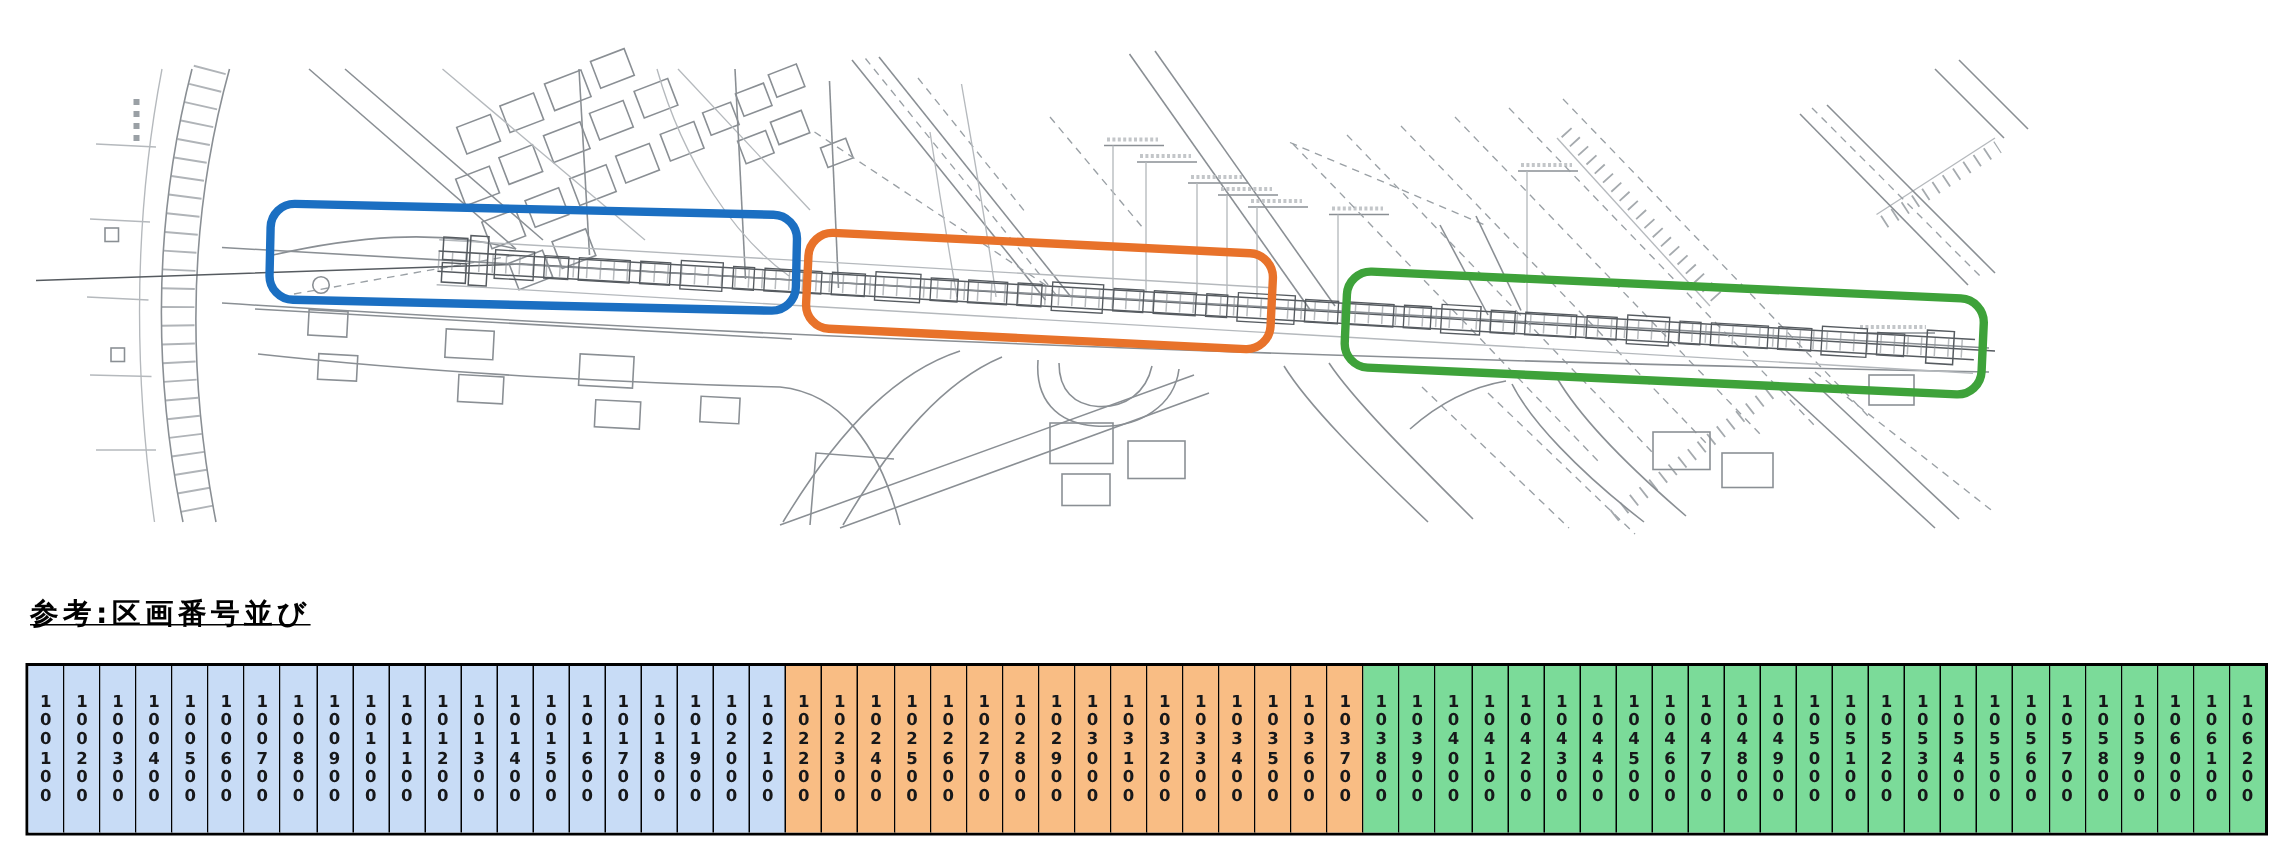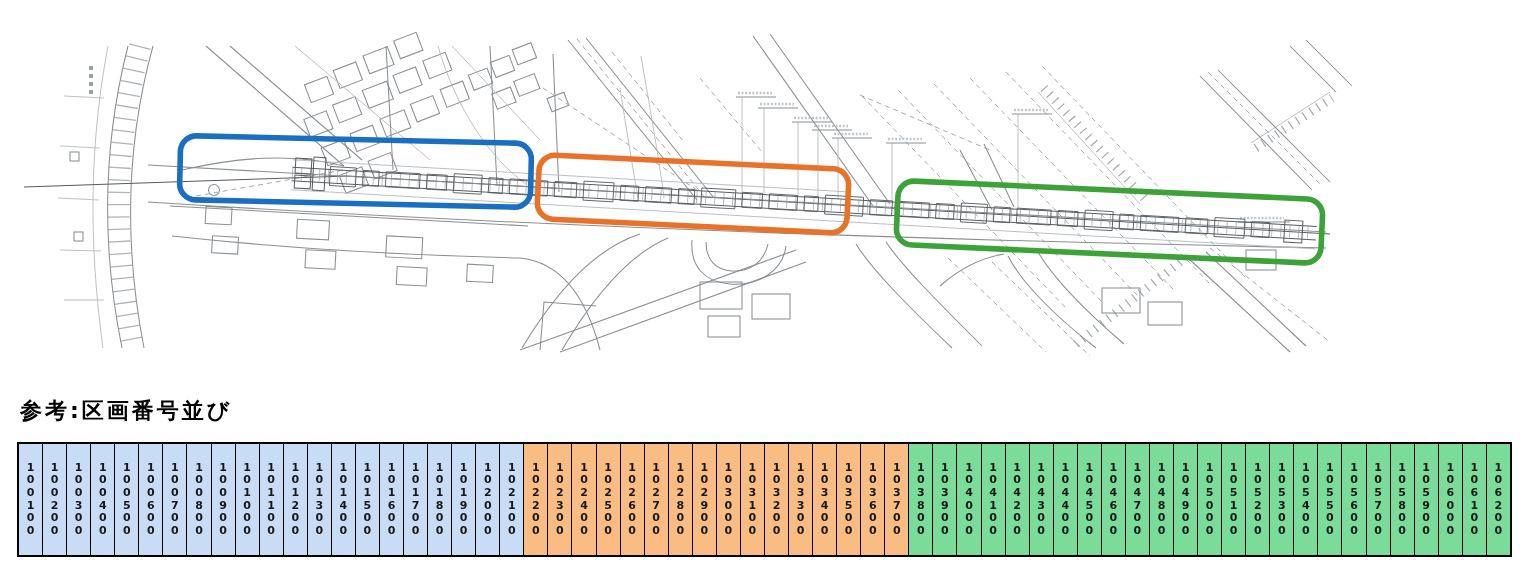--- a/index.html
+++ b/index.html
@@ -11,22 +11,22 @@
   .lt{fill:none;stroke:#b5b9bd;stroke-width:0.9;}
   .lt2{fill:none;stroke:#c3c6c9;stroke-width:2.6;stroke-dasharray:2 1.6;}
   .ld{fill:none;stroke:#9aa0a5;stroke-width:0.9;stroke-dasharray:5 4;}
   .dk{fill:none;stroke:#565b60;stroke-width:1;}
   .bnd rect{fill:none;stroke:#565b60;stroke-width:0.9;}
   .rung{fill:none;stroke:#b0b4b8;stroke-width:22;stroke-dasharray:1.3 11;}
   .rung2{fill:none;stroke:#a5aaae;stroke-width:9;stroke-dasharray:1.2 7;}
   .rung3{fill:none;stroke:#8a8f94;stroke-width:12;stroke-dasharray:1 8;opacity:.6;}
   .hl{fill:none;stroke-width:5.6;stroke-linejoin:round;}
   
-  .ref-label{position:absolute;left:20px;top:396px;font-size:22px;font-weight:bold;
-             color:#000;letter-spacing:3px;white-space:nowrap;}
+  .ref-label{position:absolute;left:20px;top:396px;font-size:19px;font-weight:bold;
+             color:#000;letter-spacing:3px;white-space:nowrap;text-decoration:underline;}
   
   .grid-table{position:absolute;left:17px;top:442px;width:1495px;height:115px;
               display:flex;border:2px solid #000;box-sizing:border-box;background:#fff;}
   .cell{flex:1 1 0;border-right:1px solid #000;box-sizing:border-box;
         display:flex;align-items:center;justify-content:center;min-width:0;}
   .cell:last-child{border-right:none;}
   .cell-text{font-weight:bold;font-size:11px;line-height:12.6px;color:#17181a;
              white-space:pre-line;text-align:center;}
 </style>
 </head>

